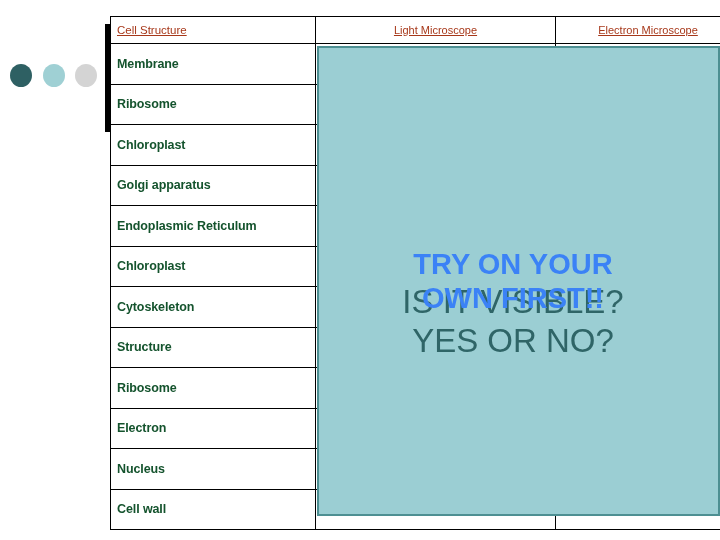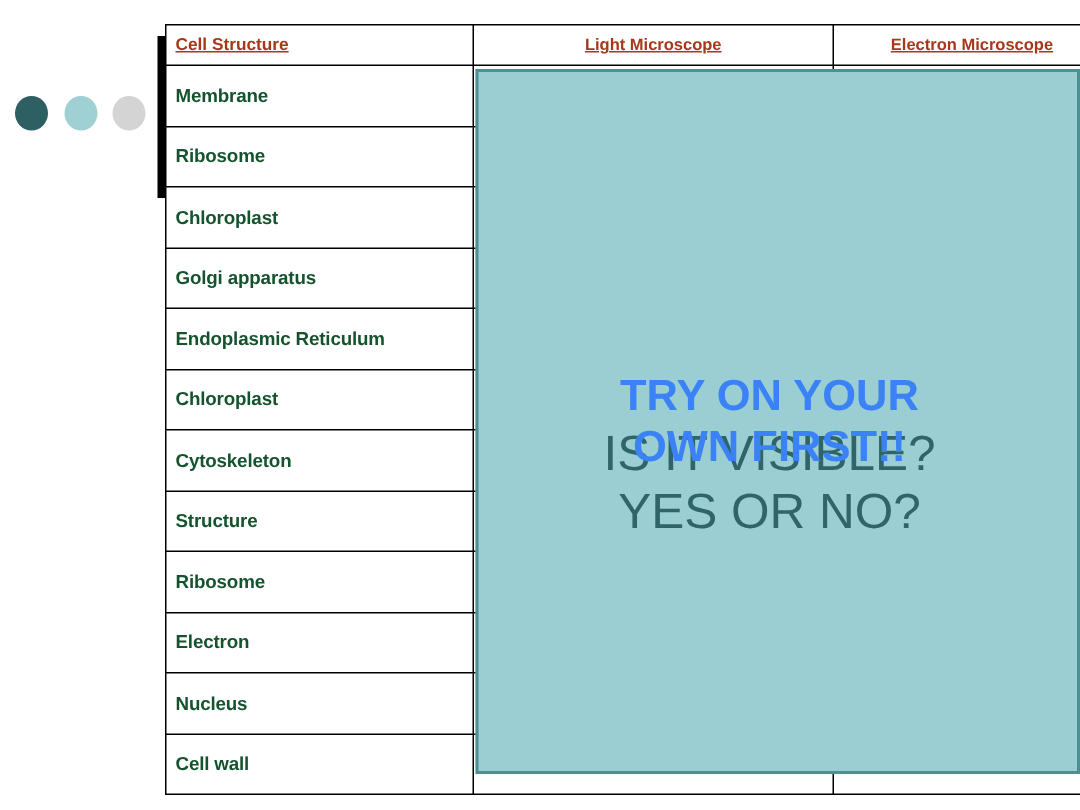--- a/index.html
+++ b/index.html
@@ -70,21 +70,21 @@
     white-space: nowrap;
   }
   col.c-structure { width: 205px; }
   col.c-light     { width: 240px; }
   col.c-electron  { width: 185px; }
 
   tr.hdr td {
     height: 26px;
     font-size: 11px;
     color: #a7381a;
-    font-weight: bold;
+    font-weight: normal;
     text-decoration: underline;
     text-align: center;
     letter-spacing: 0px;
   }
   tr.hdr td.first {
     text-align: left;
     font-size: 11.5px;
   }
   tr.body-row td { height: 39.5px; }
 

